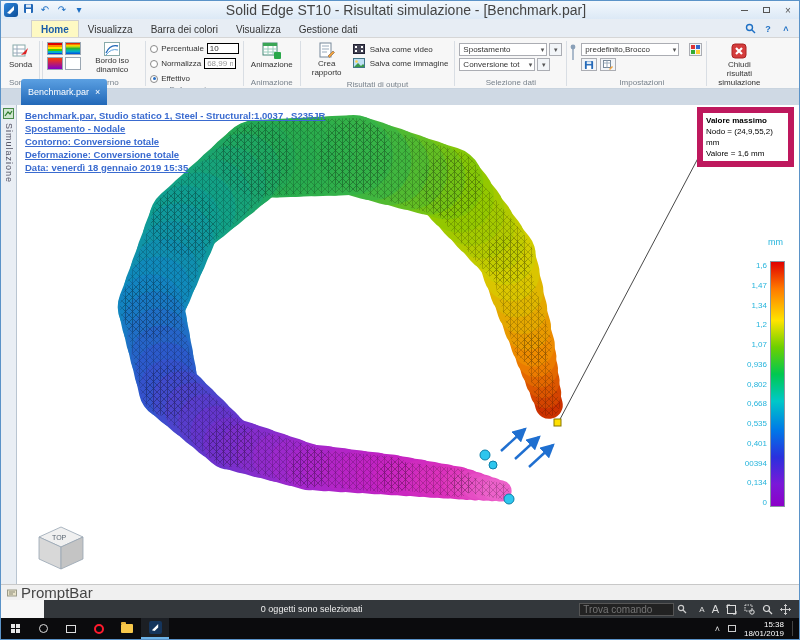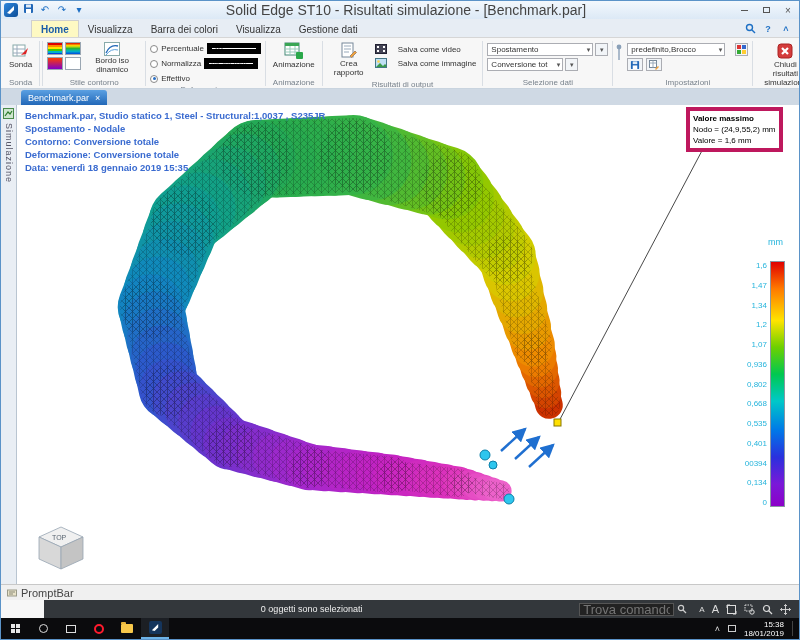--- a/index.html
+++ b/index.html
@@ -25,63 +25,63 @@
   .tr-ic { width:14px; height:13px; display:flex; align-items:center; justify-content:center; font-size:9px; color:#1d6fc4; font-weight:bold; }
 
   
   .ribbon { height:51px; flex:0 0 51px; background:#f7f7f7; display:flex; align-items:stretch; padding:1px 2px 0; border-bottom:1px solid #c9d4df; overflow:hidden; }
   .rgroup { display:flex; flex-direction:column; flex:0 0 auto; }
   .rbody { flex:1; display:flex; align-items:flex-start; gap:2px; padding:1px 3px 0; }
   .rcaption { font-size:8px; color:#78828c; text-align:center; padding:0 2px 1px; white-space:nowrap; }
   .rsep { width:1px; background:#d9dee4; margin:2px 1px; flex:0 0 1px; }
   .bigbtn { display:flex; flex-direction:column; align-items:center; gap:1px; padding:1px 2px; border:1px solid transparent; border-radius:2px; }
   .bigbtn .lbl { font-size:8px; color:#333; text-align:center; line-height:1.1; }
-  .rowbtn { display:flex; align-items:flex-end; gap:11px; font-size:8px; color:#333; padding:1px 2px; }
+  .rowbtn { display:flex; align-items:flex-end; gap:5px; font-size:8px; color:#333; padding:1px 2px; }
   .thumbgrid { display:grid; grid-template-columns:16px 16px; grid-auto-rows:13px; gap:2px; padding-top:2px; }
   .thumb { border:1px solid #9aa6b2; }
   .th1 { background:repeating-linear-gradient(to bottom,#e00000 0 2px,#ff8a00 2px 4px,#ffe400 4px 6px,#46c800 6px 8px,#00b4c8 8px 10px,#0048e0 10px 12px); }
   .th2 { background:linear-gradient(#e00000,#ffe400,#27b436,#00b4c8,#0048e0); }
   .th3 { background:linear-gradient(#ff3c00,#8000c8); }
   .th4 { background:#fff; }
   .radiorow { display:flex; align-items:center; gap:3px; font-size:8px; color:#333; height:13px; }
   .radio { width:8px; height:8px; border:1px solid #8a8a8a; border-radius:50%; background:#fff; position:relative; flex:0 0 8px; }
   .radio.sel::after { content:""; position:absolute; inset:1.5px; border-radius:50%; background:#2a6fc4; }
-  .rinput { width:54px; height:11px; font-size:8px; border:5px solid #000000; padding:0 2px; font-family:"Liberation Sans", sans-serif; color:#333; }
+  .rinput { width:32px; height:11px; font-size:8px; border:1px solid #000000; padding:0 2px; font-family:"Liberation Sans", sans-serif; color:#333; }
   .rinput.dim { color:#999; }
   .combo { display:flex; align-items:center; justify-content:space-between; border:1px solid #abadb3; background:#fff; font-size:8px; color:#333; height:13px; padding:0 2px 0 3px; }
   .combo .car { font-size:7px; color:#555; }
   .sqbtn { width:13px; height:13px; border:1px solid #abadb3; background:#f2f5f8; font-size:7px; color:#555; display:flex; align-items:center; justify-content:center; }
   .stack { display:flex; flex-direction:column; gap:2px; }
 
   
   .doctabs { height:16px; flex:0 0 16px; background:#cfd9e4; display:flex; align-items:flex-end; padding-left:20px; }
-  .doctab { height:15px; display:flex; align-items:center; gap:6px; padding:0 7px; background:linear-gradient(#5ba0e2,#2268b8); color:#fff; font-size:9px; border-radius:3px 3px 0 0; }
+  .doctab { height:26px; display:flex; align-items:center; gap:6px; padding:0 7px; background:linear-gradient(#5ba0e2,#2268b8); color:#fff; font-size:9px; border-radius:3px 3px 0 0; }
   .doctab .x { font-size:9px; }
 
   
   .content { flex:1; display:flex; min-height:0; }
   .sidebar { width:16px; flex:0 0 16px; background:#e9eef4; border-right:1px solid #b9c5d1; display:flex; flex-direction:column; align-items:center; padding-top:3px; gap:4px; }
   .sidebar .vtxt { writing-mode:vertical-rl; font-size:9px; color:#556; letter-spacing:1px; }
   .viewport { flex:1; position:relative; background:#fff; overflow:hidden; }
-  .vinfo { position:absolute; left:8px; top:4px; font-size:9.5px; font-weight:bold; color:#3a6bd0; line-height:13px; z-index:3; }
-  .callout { position:absolute; right:16px; top:2px; width:97px; background:#fff; border:4px solid #be185d; padding:2px 3px; font-size:8px; line-height:11px; color:#000; z-index:4; }
+  .vinfo { position:absolute; left:8px; top:4px; font-size:9.5px; font-weight:bold; color:#3a6bd0; line-height:13px; z-index:3;text-decoration:underline; }
+  .callout { position:absolute; right:5px; top:2px; width:97px; background:#fff; border:6px solid #be185d; padding:2px 3px; font-size:8px; line-height:11px; color:#000; z-index:4; }
   .callout .b { font-weight:bold; }
   .legend { position:absolute; right:14px; top:132px; z-index:3;margin-left:20px; }
   .legend-unit { text-align:right; color:#25b4dc; font-size:9px; padding-right:2px; margin-bottom:14px; }
   .legend-body { display:flex; }
   .legend-vals { display:flex; flex-direction:column; justify-content:space-between; height:246px; font-size:8px; color:#25b4dc; text-align:right; min-width:26px; }
   .legend-bar { width:15px; height:246px; margin-left:3px; border:1px solid #8a96a2;
     background:linear-gradient(to bottom,#e00000 0%,#ff7a00 11%,#ffe400 24%,#6cd000 35%,#00c850 46%,#00c8c8 57%,#0078e8 69%,#2a30dd 80%,#7a18d8 91%,#8c00c8 100%); }
 
   
-  .promptbar { height:16px; flex:0 0 16px; background:#f0f0f0; border-top:1px solid #c8c8c8; display:flex; align-items:center; gap:4px; padding-left:6px; font-size:11px; color:#444; }
+  .promptbar { height:16px; flex:0 0 16px; background:#f0f0f0; border-top:1px solid #c8c8c8; display:flex; align-items:center; gap:4px; padding-left:6px; font-size:15px; color:#444; }
   .statusbar { height:18px; flex:0 0 18px; background:#33373b; display:flex; align-items:center; color:#eee; font-size:9px;margin-left:43px; }
   .sb-center { flex:1; text-align:center; }
   .sb-search { display:flex; align-items:center; gap:3px; margin-right:12px; }
-  .sb-search input { width:95px; height:13px; background:#222; border:1px solid #555; color:#bbb; font-size:13px; padding:0 3px; font-family:"Liberation Sans", sans-serif; }
+  .sb-search input { width:95px; height:13px; background:#222; border:1px solid #555; color:#bbb; font-size:10px; padding:0 3px; font-family:"Liberation Sans", sans-serif; }
   .sb-icons { display:flex; align-items:center; gap:7px; padding-right:8px; }
   .sb-ic { color:#ddd; display:flex; align-items:center; justify-content:center; }
   .taskbar { height:21px; flex:0 0 21px; background:#0b0b0d; display:flex; align-items:stretch; }
   .tk-btn { width:28px; display:flex; align-items:center; justify-content:center; }
   .tk-btn.active { border-bottom:2px solid #6db3e8; background:#1c1f24; }
   .tk-right { margin-left:auto; display:flex; align-items:center; gap:8px; padding-right:6px; }
   .tk-clock { color:#fff; font-size:8px; text-align:right; line-height:9px; }
   .tk-caret { color:#ddd; font-size:9px; }
   .winlogo { display:grid; grid-template-columns:4px 4px; grid-auto-rows:4px; gap:1px; }
   .winlogo span { background:#e8e8e8; }
@@ -264,21 +264,21 @@
         </div>
       </div>
       <div class="rcaption">Risultati di output</div>
     </div>
     <div class="rsep"></div>
 
     <div class="rgroup">
       <div class="rbody">
         <div class="stack" style="padding-top:3px">
           <div style="display:flex;gap:2px">
-            <div class="combo" style="width:106px">
+            <div class="combo" style="width:88px">
               <span>Spostamento</span>
                 <span class="car">▾</span>
             </div>
             <span class="sqbtn">▾</span>
           </div>
           <div style="display:flex;gap:2px">
             <div class="combo" style="width:76px">
               <span>Conversione tot</span>
                 <span class="car">▾</span>
             </div>

